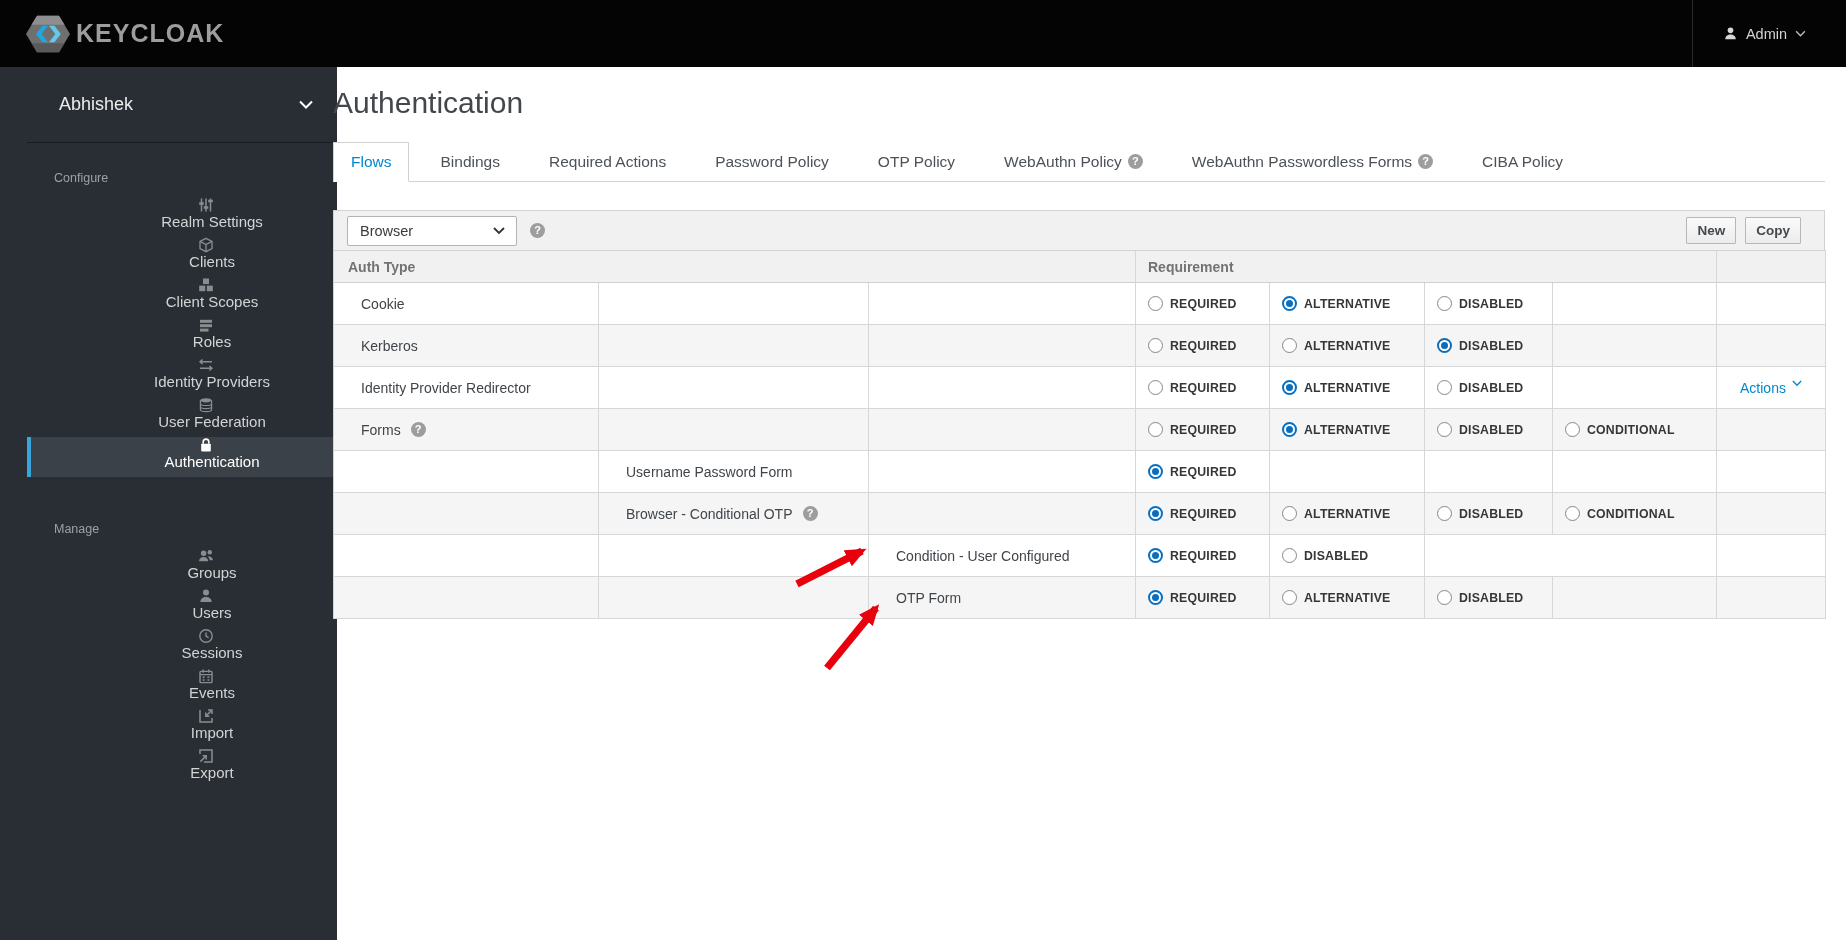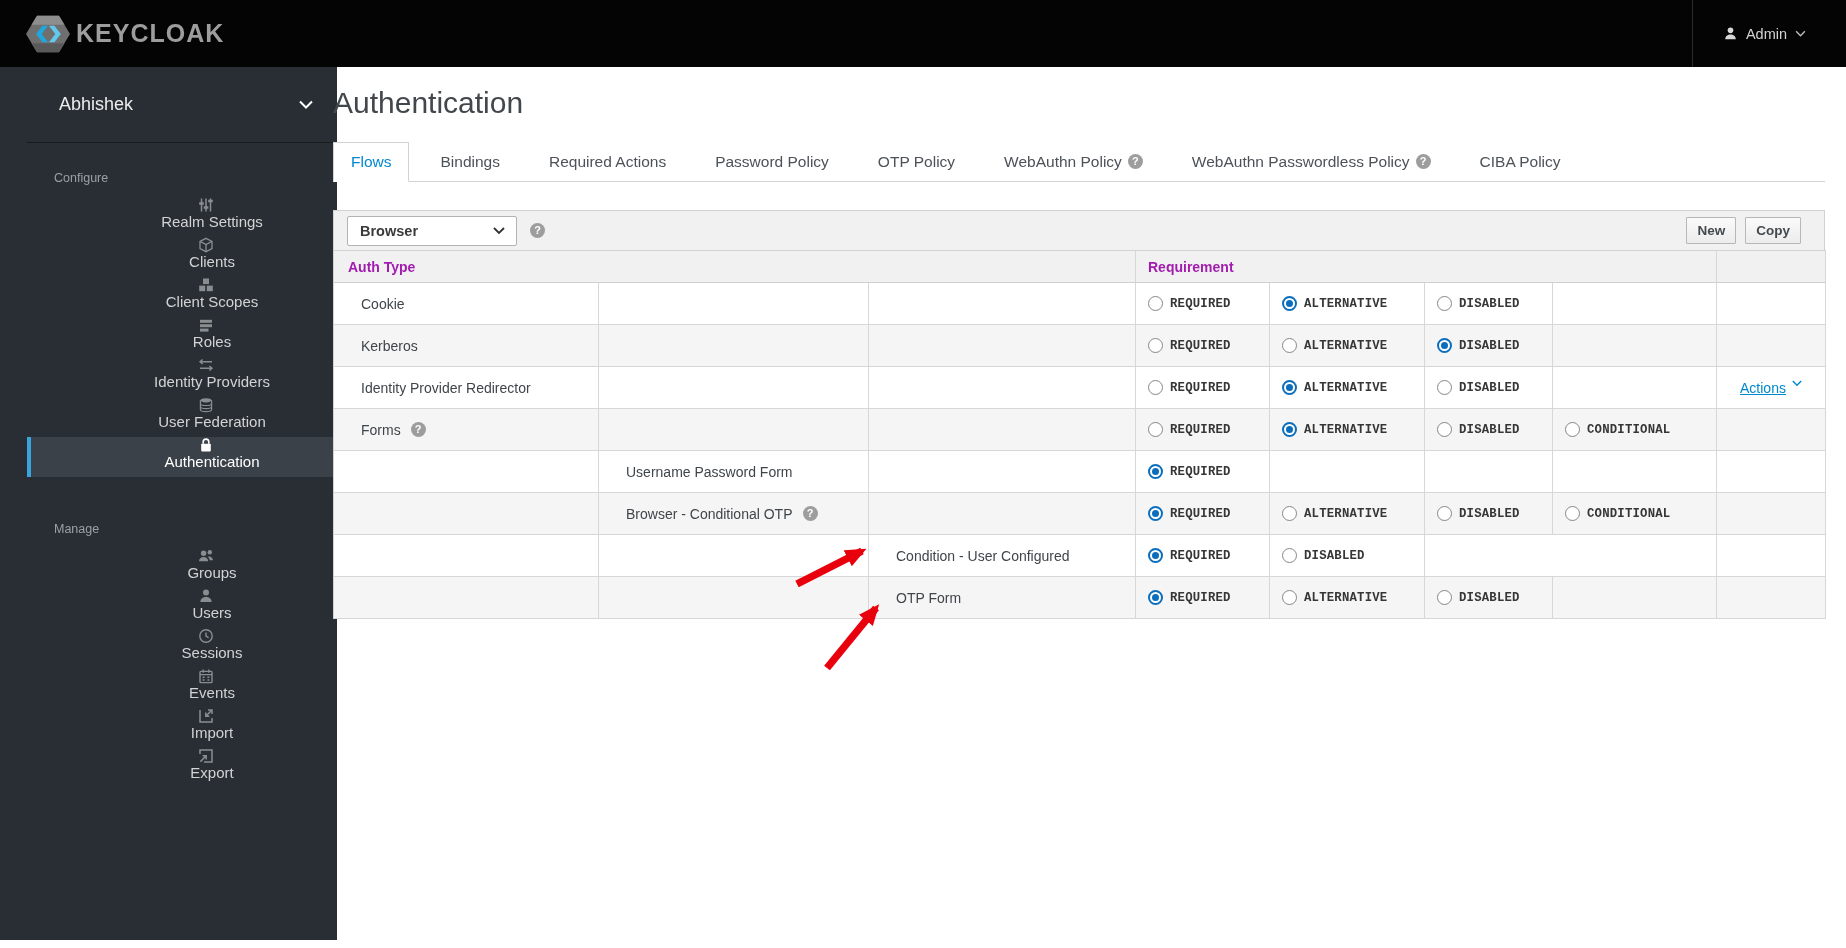--- a/index.html
+++ b/index.html
@@ -33,46 +33,46 @@
   .tabs{position:absolute;left:333px;top:142px;width:1492px;height:39px;border-bottom:1px solid #d2d2d2;
     display:flex;align-items:stretch;}
   .tab{display:flex;align-items:center;gap:6px;padding:6px 17px;margin-right:13px;font-size:15.5px;
     color:#4d5258;cursor:pointer;border:1px solid transparent;}
   .tab.active{color:#0088ce;background:#fff;border:1px solid #d2d2d2;border-bottom:1px solid #fff;margin-bottom:-1px;}
 
   .toolbar{position:absolute;left:333px;top:210px;width:1492px;height:40px;background:#f1f1f1;
     border:1px solid #d2d2d2;border-bottom:none;box-sizing:border-box;display:flex;align-items:center;}
   .select{margin-left:13px;width:170px;height:30px;background:#fff;border:1px solid #b3b3b3;border-radius:2px;
     display:flex;align-items:center;justify-content:space-between;padding:0 11px 0 12px;box-sizing:border-box;
-    font-size:14.5px;font-weight:bold;color:#3a3a3a;cursor:pointer;}
+    font-size:14.5px;font-weight:normal;color:#3a3a3a;cursor:pointer;}
   .toolbar .qwrap{margin-left:13px;}
   .btns{position:absolute;right:23px;top:6px;display:flex;gap:9px;padding-left:44px;}
   .btn{height:27px;padding:0 10px;background:linear-gradient(#fafafa,#ececec);border:1px solid #b7b7b7;
     border-radius:1px;font-size:13.5px;font-weight:bold;color:#44494e;cursor:pointer;
     font-family:"Liberation Sans","DejaVu Sans",sans-serif;}
 
   
   .ktable{position:absolute;left:333px;top:250px;width:1492px;display:grid;
     grid-template-columns:265px 270px 267px 134px 155px 128px 164px 109px;
     border-left:1px solid #d2d2d2;border-top:1px solid #d2d2d2;box-sizing:content-box;}
   .tc{border-right:1px solid #d7d7d7;border-bottom:1px solid #d7d7d7;display:flex;align-items:center;
     box-sizing:border-box;background:#fff;min-height:42px;}
-  .tc.hdr{background:#f1f1f1;min-height:32px;font-weight:bold;font-size:14px;color:#a21caf;
+  .tc.hdr{background:#f1f1f1;min-height:32px;font-weight:bold;font-size:14px;color:#737373;
     border-bottom:1px solid #cfcfcf;padding-left:14px;}
   .tc.stripe{background:#f5f5f5;}
   .tc.lblcell{font-size:14px;color:#40454a;padding-left:27px;}
   .tc .help{margin-left:10px;}
   .opt{display:flex;align-items:center;padding-left:12px;}
   .radio{width:15px;height:15px;border:1px solid #878787;border-radius:50%;background:#fff;
     box-sizing:border-box;position:relative;cursor:pointer;flex:none;}
   .radio.sel{border:2px solid #0a6ebd;}
   .radio.sel::after{content:"";position:absolute;left:2px;top:2px;right:2px;bottom:2px;
     background:#0a6ebd;border-radius:50%;}
-  .opt .olbl{margin-left:7px;font-size:12.3px;font-weight:bold;color:#363636;letter-spacing:.2px;font-family:Liberation Mono, monospace;}
-  .actions-link{margin:8px auto;color:#0088ce;font-size:14px;display:flex;align-items:flex-start;gap:6px;cursor:pointer;text-decoration:underline;}
+  .opt .olbl{margin-left:7px;font-size:12.3px;font-weight:bold;color:#363636;letter-spacing:.2px;}
+  .actions-link{margin:8px auto;color:#0088ce;font-size:14px;display:flex;align-items:flex-start;gap:6px;cursor:pointer;}
 
   
   .icn{display:inline-flex;align-items:center;justify-content:center;line-height:0;}
   .icn svg{display:block;}
   .qmark{width:15px;height:15px;border-radius:50%;background:#9d9d9d;color:#fff;font-size:11px;
     font-weight:bold;display:inline-flex;align-items:center;justify-content:center;line-height:15px;flex:none;}
   .arrows{position:absolute;left:750px;top:515px;width:210px;height:200px;pointer-events:none;}
 </style>
 </head>
 <body>
@@ -268,21 +268,21 @@
         <span>Password Policy</span>
       </div>
       <div class="tab">
         <span>OTP Policy</span>
       </div>
       <div class="tab">
         <span>WebAuthn Policy</span>
         <span class="icn qmark help">?</span>
       </div>
       <div class="tab">
-        <span>WebAuthn Passwordless Policy</span>
+        <span>WebAuthn Passwordless Forms</span>
         <span class="icn qmark help">?</span>
       </div>
       <div class="tab">
         <span>CIBA Policy</span>
       </div>
     </div>
 
   <div class="toolbar">
     <div class="select">
       <span>Browser</span>

